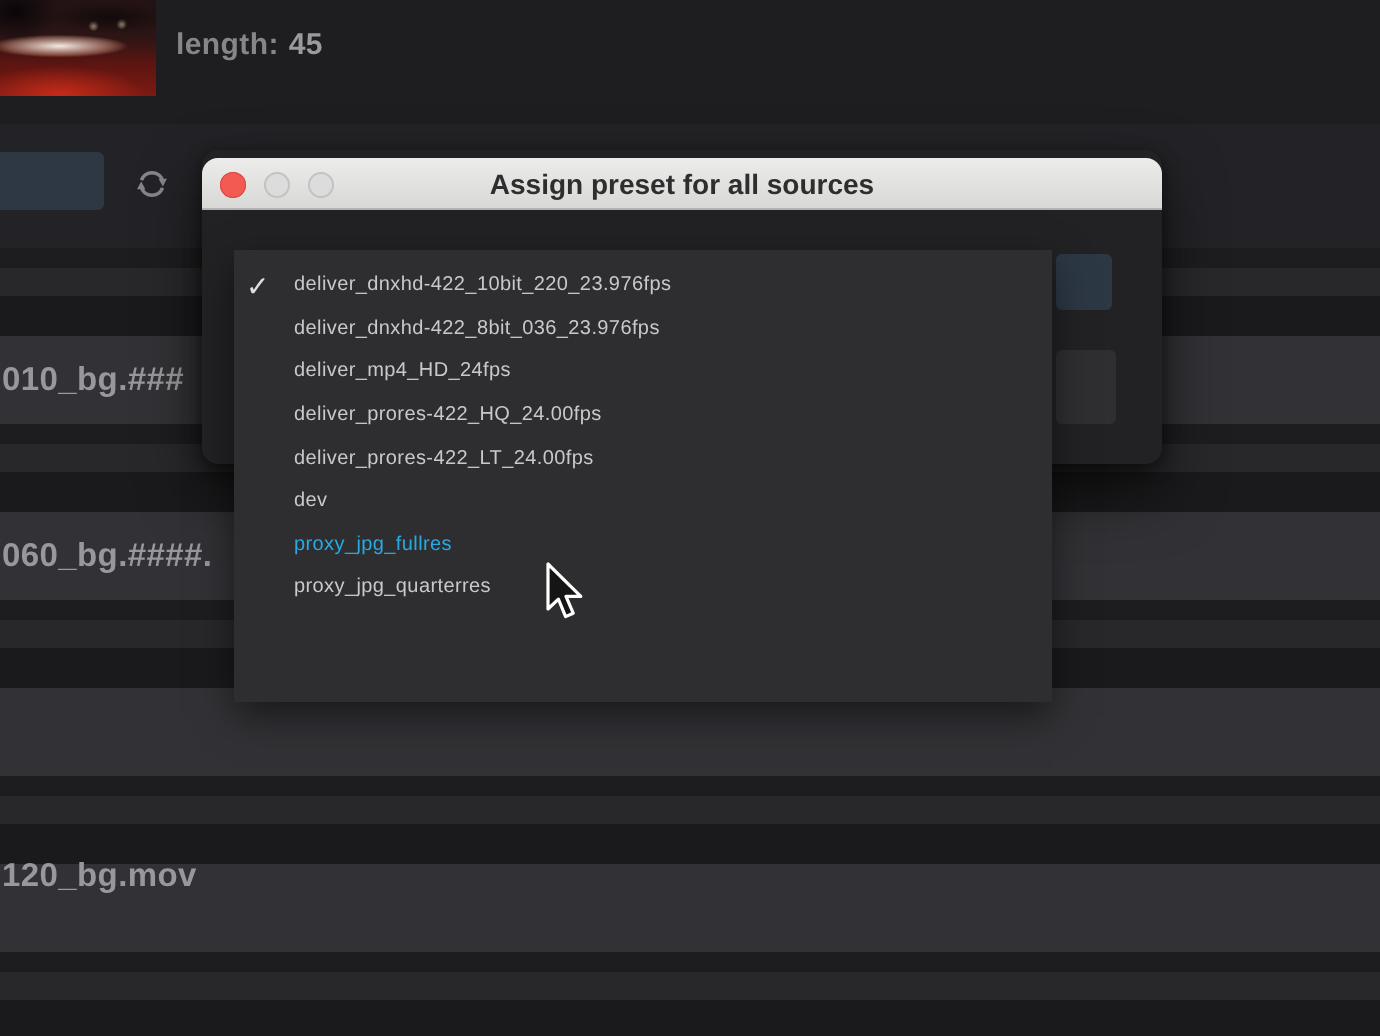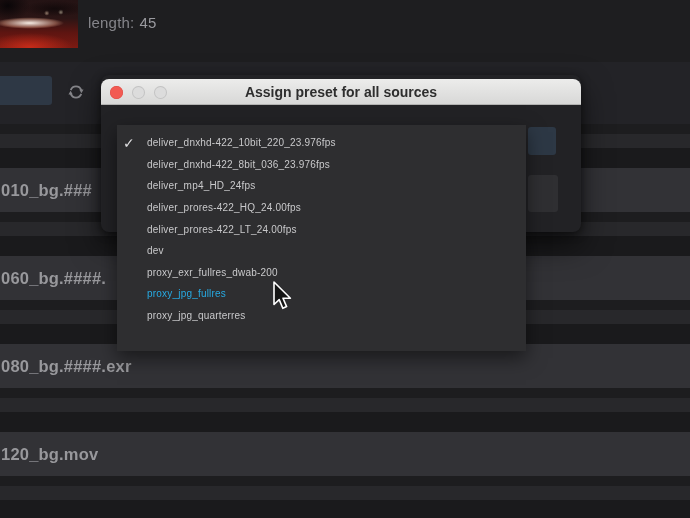--- a/index.html
+++ b/index.html
@@ -18,21 +18,21 @@
   .thumb{position:absolute;left:0;top:0;width:78px;height:48px;
     background:
       radial-gradient(ellipse 26px 18px at 10% 12%, rgba(8,5,7,.95), rgba(8,5,7,0) 85%),
       radial-gradient(ellipse 40px 10px at 70% 18%, rgba(15,8,9,.85), rgba(15,8,9,0) 80%),
       radial-gradient(ellipse 3px 3px at 78% 25%, rgba(255,240,210,.9), rgba(255,240,210,0) 90%),
       radial-gradient(ellipse 3px 3px at 60% 27%, rgba(255,220,190,.8), rgba(255,220,190,0) 90%),
       radial-gradient(ellipse 42px 7px at 38% 48%, rgba(255,246,238,.95), rgba(255,190,160,.35) 62%, rgba(255,190,160,0) 82%),
       radial-gradient(ellipse 55px 18px at 38% 98%, rgba(205,45,26,.9), rgba(205,45,26,0) 78%),
       linear-gradient(180deg,#241314 0%,#2b1515 38%,#5e1511 68%,#7c1a12 100%);}
   .clip-length{position:absolute;left:88px;top:0;height:46px;line-height:46px;
-    font-size:15px;font-weight:normal;color:#85858a;letter-spacing:.2px;}
+    font-size:15px;font-weight:bold;color:#85858a;letter-spacing:.2px;}
   .clip-length .val{color:#9a9a9f;margin-left:5px;}
   .toolfield{position:absolute;left:0;top:76px;width:52px;height:29px;background:#2e3845;border-radius:0 3px 3px 0;}
   .refresh{position:absolute;left:66px;top:82px;}
   .row-label{position:absolute;left:1px;height:44px;line-height:44px;white-space:nowrap;
     font-size:16.5px;font-weight:bold;color:#98989c;letter-spacing:.2px;z-index:1;}
 
   
   .dialog{position:absolute;left:101px;top:75px;width:480px;height:157px;z-index:10;
     border-radius:8px;background:#222225;box-shadow:0 14px 30px rgba(0,0,0,.55),0 2px 8px rgba(0,0,0,.5);}
   .titlebar{position:absolute;left:0;top:4px;width:100%;height:26px;border-radius:8px 8px 0 0;
@@ -78,22 +78,21 @@
 
   <svg class="refresh" width="20" height="20" viewBox="0 0 20 20">
     <path d="M4.74 8.08 A5.6 5.6 0 0 1 15.26 8.08" fill="none" stroke="#85858a" stroke-width="1.8"></path>
     <path d="M15.26 11.92 A5.6 5.6 0 0 1 4.74 11.92" fill="none" stroke="#85858a" stroke-width="1.8"></path>
     <polygon points="13.3,7.4 17.5,7.4 15.4,11.2" fill="#85858a"></polygon>
     <polygon points="2.5,12.6 6.7,12.6 4.6,8.8" fill="#85858a"></polygon>
   </svg>
 
   <div class="row-label" style="top:168px">010_bg.###</div>
   <div class="row-label" style="top:256px">060_bg.####.</div>
-  <div class="row-label" style="top:344px">080_bg.####.exr</div>
-  <div class="row-label" style="top:432px">120_bg.mov</div>
+  <div class="row-label" style="top:416px">120_bg.mov</div>
 
   <div class="dialog">
     <div class="titlebar">
       <div class="tl red"></div>
       <div class="tl gray g1"></div>
       <div class="tl gray g2"></div>
       <div class="dlg-title">Assign preset for all sources</div>
     </div>
     <div class="partial-btn pb-blue"></div>
     <div class="partial-btn pb-gray"></div>
@@ -117,24 +116,20 @@
         <span class="lbl">deliver_prores-422_HQ_24.00fps</span>
       </div>
       <div class="dd-item">
         <span class="chk"></span>
         <span class="lbl">deliver_prores-422_LT_24.00fps</span>
       </div>
       <div class="dd-item">
         <span class="chk"></span>
         <span class="lbl">dev</span>
       </div>
-      <div class="dd-item">
-        <span class="chk"></span>
-        <span class="lbl">proxy_exr_fullres_dwab-200</span>
-      </div>
       <div class="dd-item hl">
         <span class="chk"></span>
         <span class="lbl">proxy_jpg_fullres</span>
       </div>
       <div class="dd-item">
         <span class="chk"></span>
         <span class="lbl">proxy_jpg_quarterres</span>
       </div>
     </div>
 

